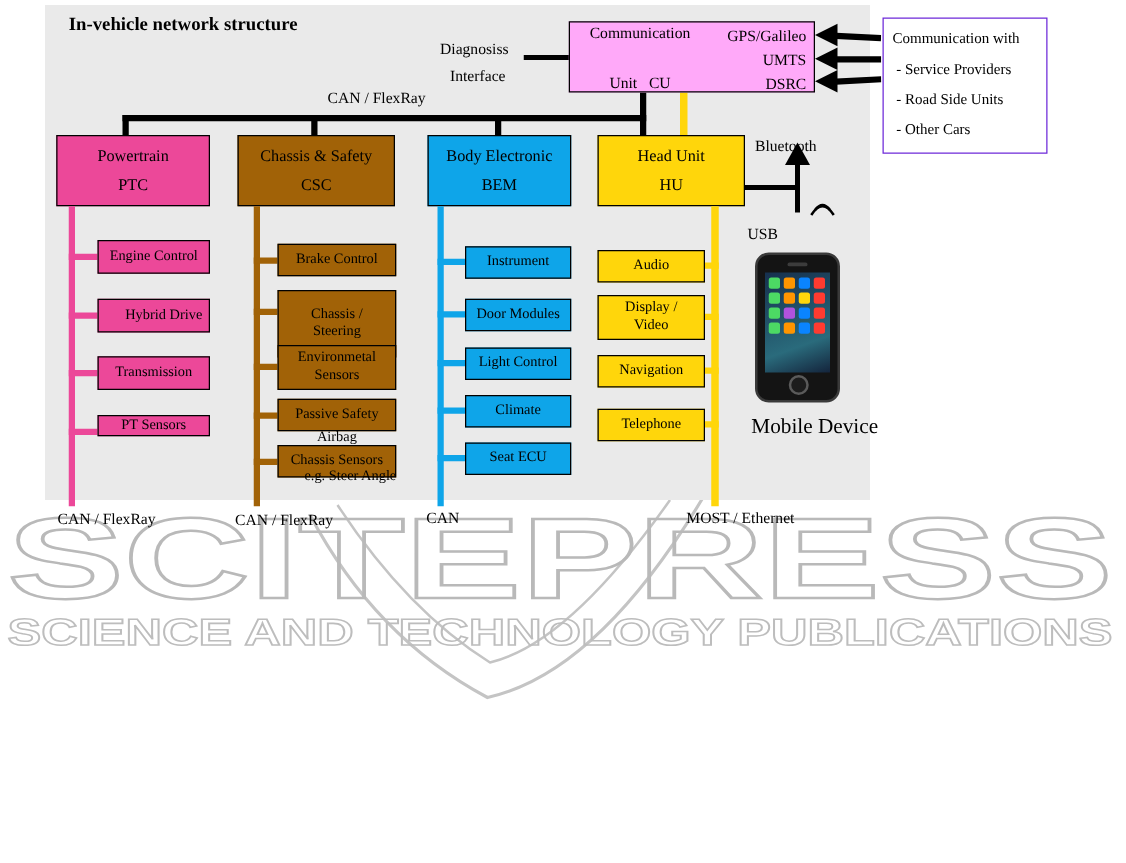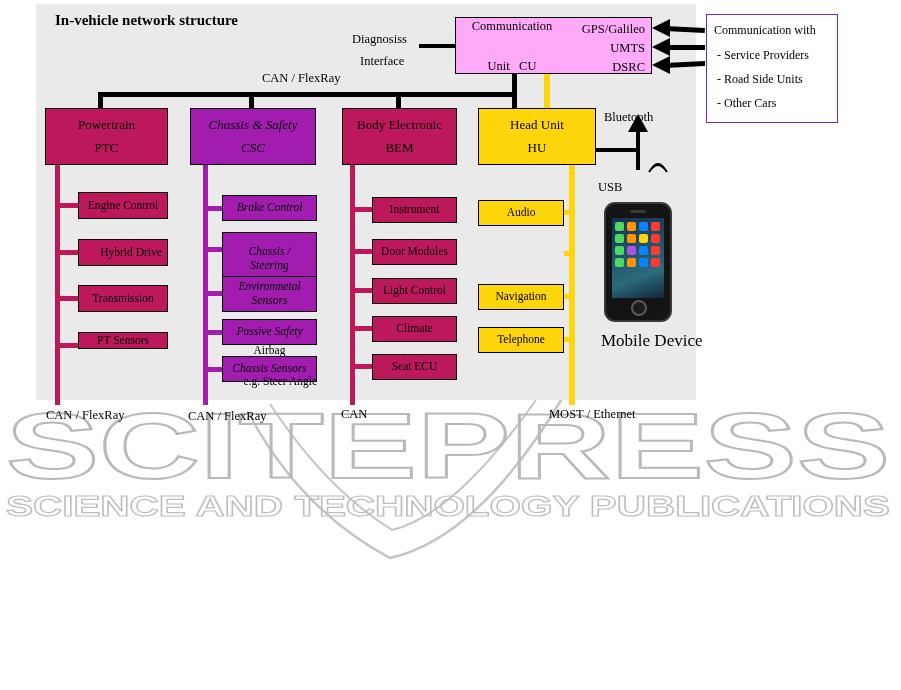--- a/index.html
+++ b/index.html
@@ -10,23 +10,23 @@
   .abs{position:absolute;}
   .panel{background:#eaeaea;}
   .box{
     border:1px solid #000;display:flex;flex-direction:column;
     align-items:center;justify-content:center;text-align:center;
     box-sizing:border-box;
   }
   .mainbox{font-size:13px;gap:7px;}
   .childbox{font-size:11.5px;line-height:1.2;}
   .two-line{white-space:pre-line;}
-  .green{background:#be185d;font-family:Liberation Serif, serif;}
-  .blue{background:#a21caf;font-style:italic;}
-  .salmon{background:#be185d;}
+  .green{background:#ec4899;font-family:Liberation Serif, serif;}
+  .blue{background:#a16207;}
+  .salmon{background:#0ea5e9;}
   .gold{background:#ffd60b;}
   .pink{background:#ffa9f9;}
   .blk{background:#000;}
   .lbl{font-size:12.5px;white-space:nowrap;}
   .title{font-size:15px;font-weight:bold;white-space:nowrap;}
   .extbox{border:1px solid #6d28d9;background:#fff;font-size:12px;}
   .cu-name{white-space:pre-line;font-size:12.5px;text-align:center;line-height:1.6;}
   .cu-link{font-size:12.5px;text-align:right;display:block;line-height:19px;white-space:pre;}
   
   .phone{background:#141414;border:2px solid #3a3a3a;border-radius:11px;box-sizing:border-box;}
@@ -160,20 +160,22 @@
   <div class="abs box childbox salmon" style="left:372px;top:278px;width:85px;height:26px;">Light Control</div>
   <div class="abs salmon" style="left:350px;top:326px;width:22px;height:5px;"></div>
   <div class="abs box childbox salmon" style="left:372px;top:316px;width:85px;height:26px;">Climate</div>
   <div class="abs salmon" style="left:350px;top:364px;width:22px;height:5px;"></div>
   <div class="abs box childbox salmon" style="left:372px;top:354px;width:85px;height:26px;">Seat ECU</div>
   <div class="abs lbl" style="left:341px;top:407px;">CAN</div>
 
   <div class="abs gold" style="left:564px;top:210px;width:11px;height:5px;"></div>
   <div class="abs box childbox gold" style="left:478px;top:200px;width:86px;height:26px;text-align:center;">Audio</div>
   <div class="abs gold" style="left:564px;top:251px;width:11px;height:5px;"></div>
+  <div class="abs box childbox gold two-line" style="left:478px;top:236px;width:86px;height:36px;">Display /
+Video</div>
   <div class="abs gold" style="left:564px;top:294px;width:11px;height:5px;"></div>
   <div class="abs box childbox gold" style="left:478px;top:284px;width:86px;height:26px;">Navigation</div>
   <div class="abs gold" style="left:564px;top:337px;width:11px;height:5px;"></div>
   <div class="abs box childbox gold" style="left:478px;top:327px;width:86px;height:26px;">Telephone</div>
   <div class="abs lbl" style="left:549px;top:407px;">MOST / Ethernet</div>
 
   <div class="abs lbl" style="left:604px;top:110px;">Bluetooth</div>
   <div class="abs blk" style="left:596px;top:148px;width:44px;height:4px;"></div>
   <svg class="abs" style="left:618px;top:112px;" width="64" height="64" viewBox="0 0 64 64">
     <line x1="20" y1="58" x2="20" y2="16" stroke="#000" stroke-width="4"></line>

